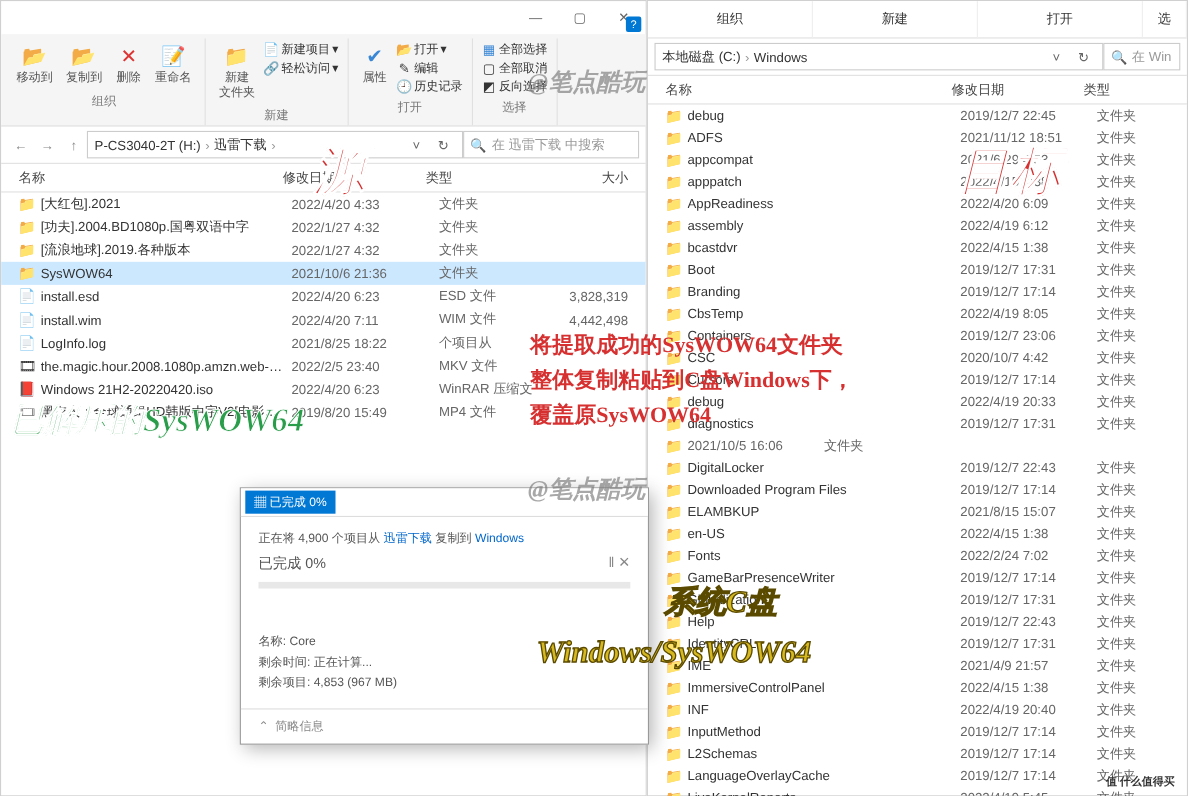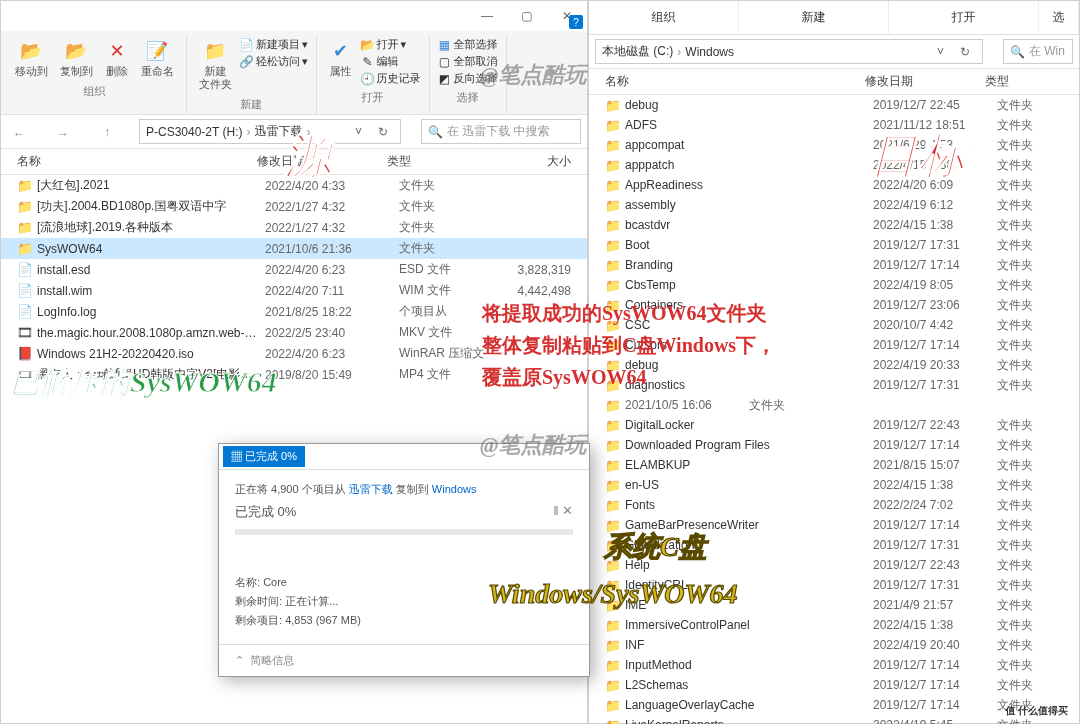--- a/index.html
+++ b/index.html
@@ -21,21 +21,21 @@
 .ribbon-item-small div { display: flex; align-items: center; gap: 2px; }
 .ribbon-icon { width: 24px; height: 24px; display: flex; align-items: center; justify-content: center; font-size: 18px; }
 .ribbon-icon-small { width: 14px; height: 14px; display: inline-flex; align-items: center; justify-content: center; font-size: 12px; }
 .ribbon-label { font-size: 11px; color: #555; margin-top: 2px; text-align: center; line-height: 1.2; }
 .ribbon-group-label { font-size: 11px; color: #777; margin-top: 4px; }
 
 .right-ribbon { display: flex; background: #fff; border-bottom: 1px solid #e0e0e0; height: 34px; }
 .right-ribbon-item { flex: 1; text-align: center; padding: 8px 0; font-size: 12px; color: #333; border-right: 1px solid #eee; }
 
 
-.addressbar { display: flex; align-items: center; padding: 4px 6px; gap: 20px; border-bottom: 1px solid #e0e0e0; }
+.addressbar { display: flex; align-items: center; padding: 4px 6px; gap: 0; border-bottom: 1px solid #e0e0e0; }
 .navbtn { width: 24px; height: 24px; display: flex; align-items: center; justify-content: center; color: #888; }
 .breadcrumb { flex: 1; border: 1px solid #ccc; padding: 3px 6px; display: flex; align-items: center; gap: 4px; font-size: 12px; background: #fff; }
 .breadcrumb-sep { color: #999; }
 .refresh-btn { padding: 0 6px; color: #666; }
 .searchbox { width: 160px; border: 1px solid #ccc; padding: 3px 6px; color: #999; display: flex; align-items: center; gap: 4px; }
 
 
 .col-headers { display: flex; border-bottom: 1px solid #e0e0e0; padding: 4px 16px; font-size: 12px; color: #444; }
 .col-name { flex: 0 0 240px; }
 .col-date { flex: 0 0 130px; }

